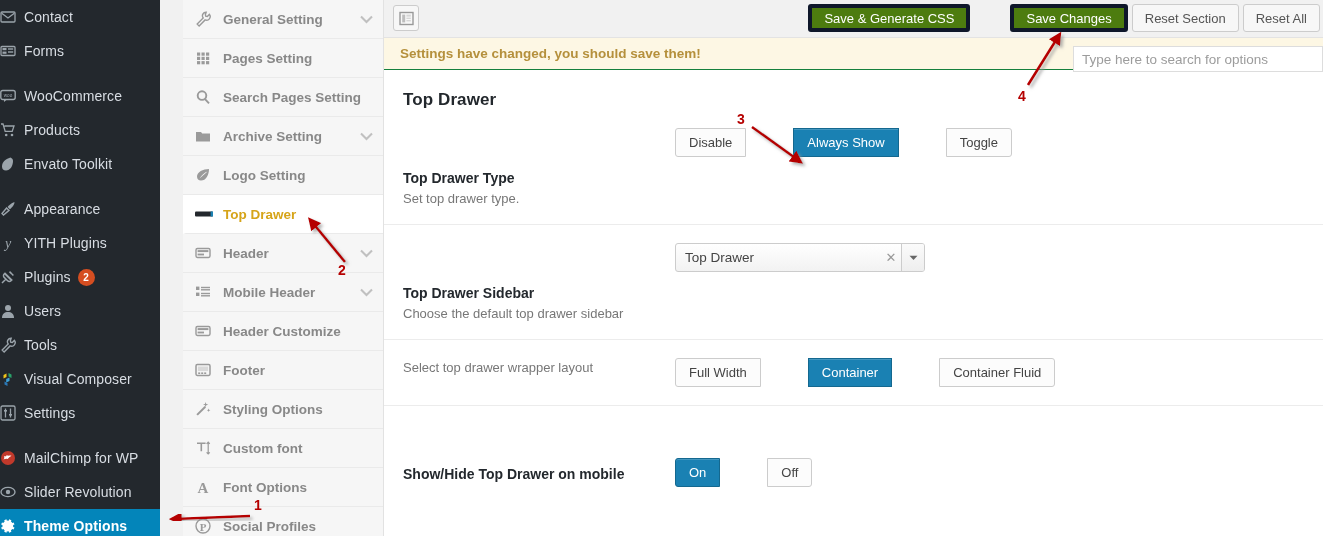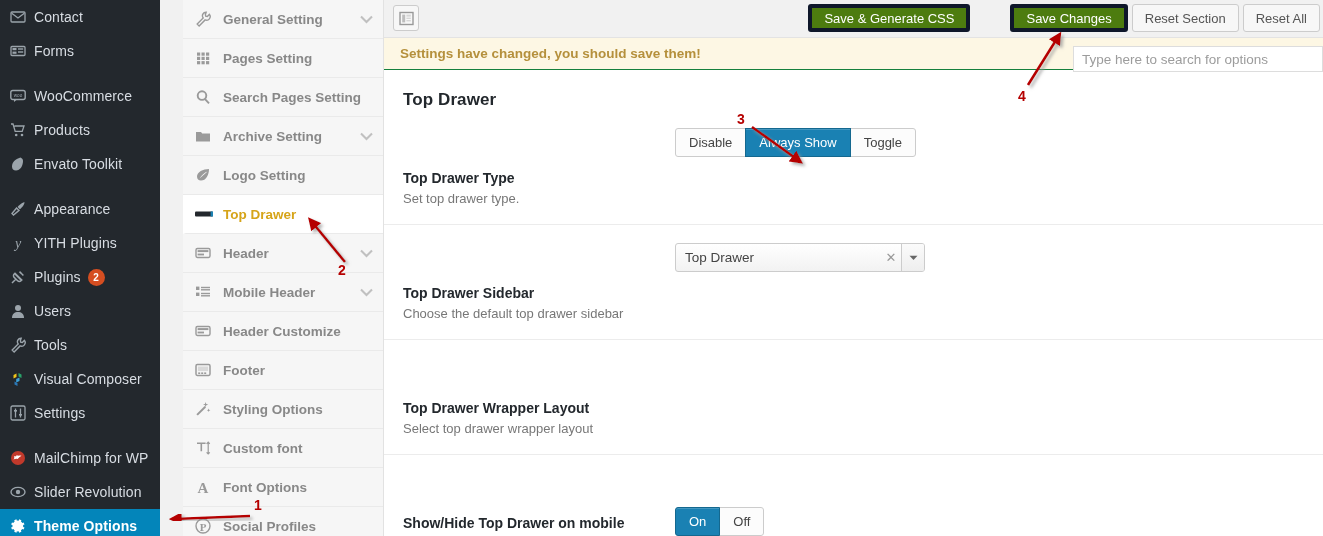--- a/index.html
+++ b/index.html
@@ -19,21 +19,21 @@
     left: 0; top: 0;
     width: 160px;
     height: 536px;
     background: #23282d;
     overflow: hidden;
   }
   .wp-item {
     display: flex;
     align-items: center;
     height: 34px;
-    padding-left: 10px;
+    padding-left: 0;
     color: #d8dde3;
     font-size: 14px;
     position: relative;
     cursor: pointer;
   }
   .wp-item .wp-ico {
     width: 24px;
     min-width: 24px;
     height: 20px;
     display: flex;
@@ -232,21 +232,21 @@
     margin-bottom: 5px;
     margin-top: 40px;
   }
   .field-label .f-desc {
     font-size: 13px;
     color: #777;
   }
   .field-control { padding-top: 0px; }
 
   
-  .btnset { display: flex; }
+  .btnset { display: flex; gap: 48px; }
   .btnset .bs {
     height: 29px;
     padding: 0 13px;
     font-size: 13px;
     color: #444;
     background: #fcfcfc;
     border: 1px solid #ccc;
     display: flex; align-items: center;
     cursor: pointer;
     white-space: nowrap;
@@ -682,22 +682,28 @@
             <div class="s2-arrow">
               <svg width="9" height="6" viewBox="0 0 9 6">
                 <path d="M0.5 0.8 L4.5 5 L8.5 0.8" fill="#666"></path>
               </svg>
             </div>
           </div>
         </div>
       </div>
       <div class="field-row">
         <div class="field-label">
-          <div class="f-title">Top Drawer Wrapper Layout</div>
           <div class="f-desc">Select top drawer wrapper layout</div>
+        </div>
+        <div class="field-control">
+          <div class="btnset">
+            <div class="bs">Full Width</div>
+            <div class="bs on">Container</div>
+            <div class="bs">Container Fluid</div>
+          </div>
         </div>
       </div>
       <div class="field-row last">
         <div class="field-label">
           <div class="f-title">Show/Hide Top Drawer on mobile</div>
         </div>
         <div class="field-control">
           <div class="btnset">
             <div class="bs on">On</div>
             <div class="bs">Off</div>

